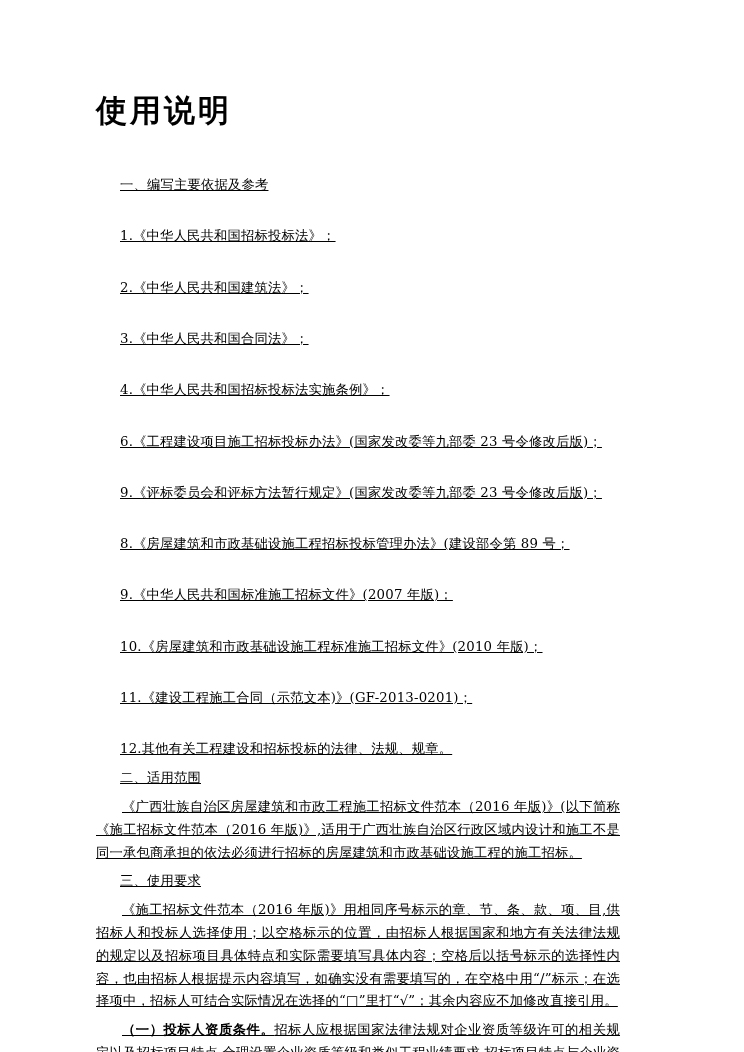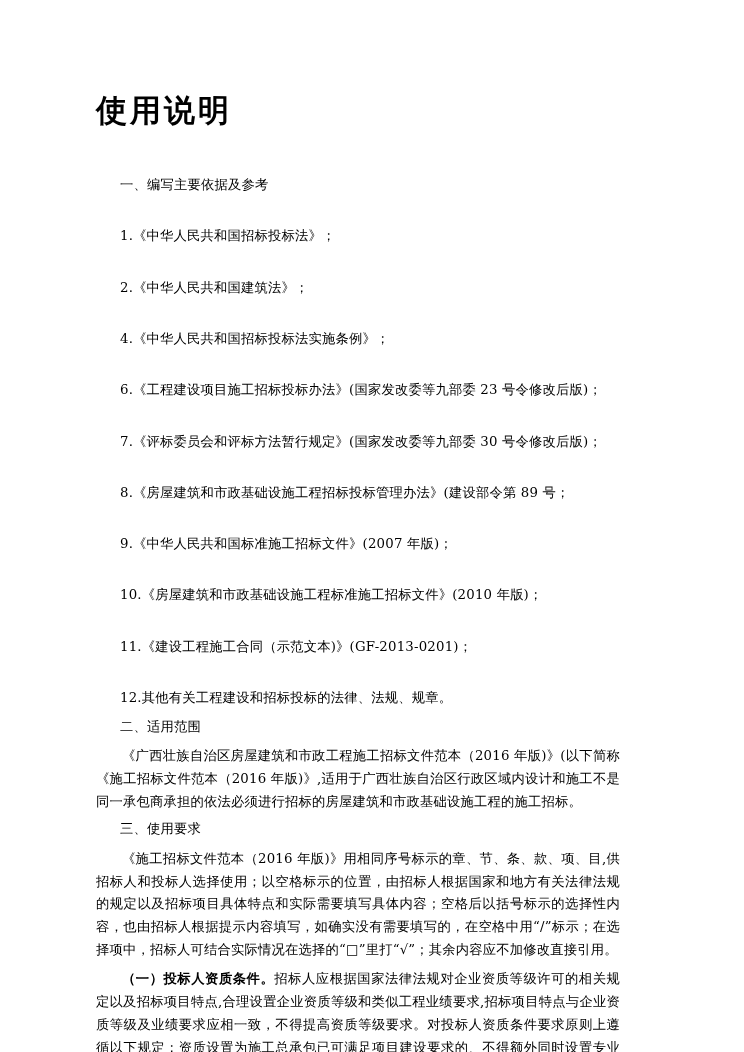--- a/index.html
+++ b/index.html
@@ -34,20 +34,21 @@
   .body-block {
     padding: 46px 96px 0 96px;
   }
   p.line {
     margin: 0 0 9.5px 0;
     font-size: 13.3px;
     line-height: 1.45;
     letter-spacing: 0.2px;
     font-family: "DejaVu Serif", "Liberation Serif", serif;
     text-align: justify;
+    text-decoration: underline;
   }
   p.indent1 {
     text-indent: 0;
     padding-left: 24px;
     margin-top: 32px;
   }
   p.para {
     padding-left: 0;
     text-indent: 26px;
     margin-bottom: 6px;
@@ -67,23 +68,24 @@
 <div class="page">
 
   <h1 class="doc-title">使用说明</h1>
 
   <div class="body-block">
 
     <p class="line section">一、编写主要依据及参考</p>
 
     <p class="line indent1">1.《中华人民共和国招标投标法》；</p>
     <p class="line indent1">2.《中华人民共和国建筑法》；</p>
+    <p class="line indent1">3.《中华人民共和国合同法》；</p>
     <p class="line indent1">4.《中华人民共和国招标投标法实施条例》；</p>
     <p class="line indent1">6.《工程建设项目施工招标投标办法》(国家发改委等九部委 23 号令修改后版)；</p>
-    <p class="line indent1">7.《评标委员会和评标方法暂行规定》(国家发改委等九部委 30 号令修改后版)；</p>
+    <p class="line indent1">9.《评标委员会和评标方法暂行规定》(国家发改委等九部委 23 号令修改后版)；</p>
     <p class="line indent1">8.《房屋建筑和市政基础设施工程招标投标管理办法》(建设部令第 89 号；</p>
     <p class="line indent1">9.《中华人民共和国标准施工招标文件》(2007 年版)；</p>
     <p class="line indent1">10.《房屋建筑和市政基础设施工程标准施工招标文件》(2010 年版)；</p>
     <p class="line indent1">11.《建设工程施工合同（示范文本)》(GF-2013-0201)；</p>
     <p class="line indent1">12.其他有关工程建设和招标投标的法律、法规、规章。</p>
 
     <p class="line section">二、适用范围</p>
     <p class="line para">《广西壮族自治区房屋建筑和市政工程施工招标文件范本（2016 年版)》(以下简称《施工招标文件范本（2016 年版)》,适用于广西壮族自治区行政区域内设计和施工不是同一承包商承担的依法必须进行招标的房屋建筑和市政基础设施工程的施工招标。</p>
 
     <p class="line section">三、使用要求</p>

